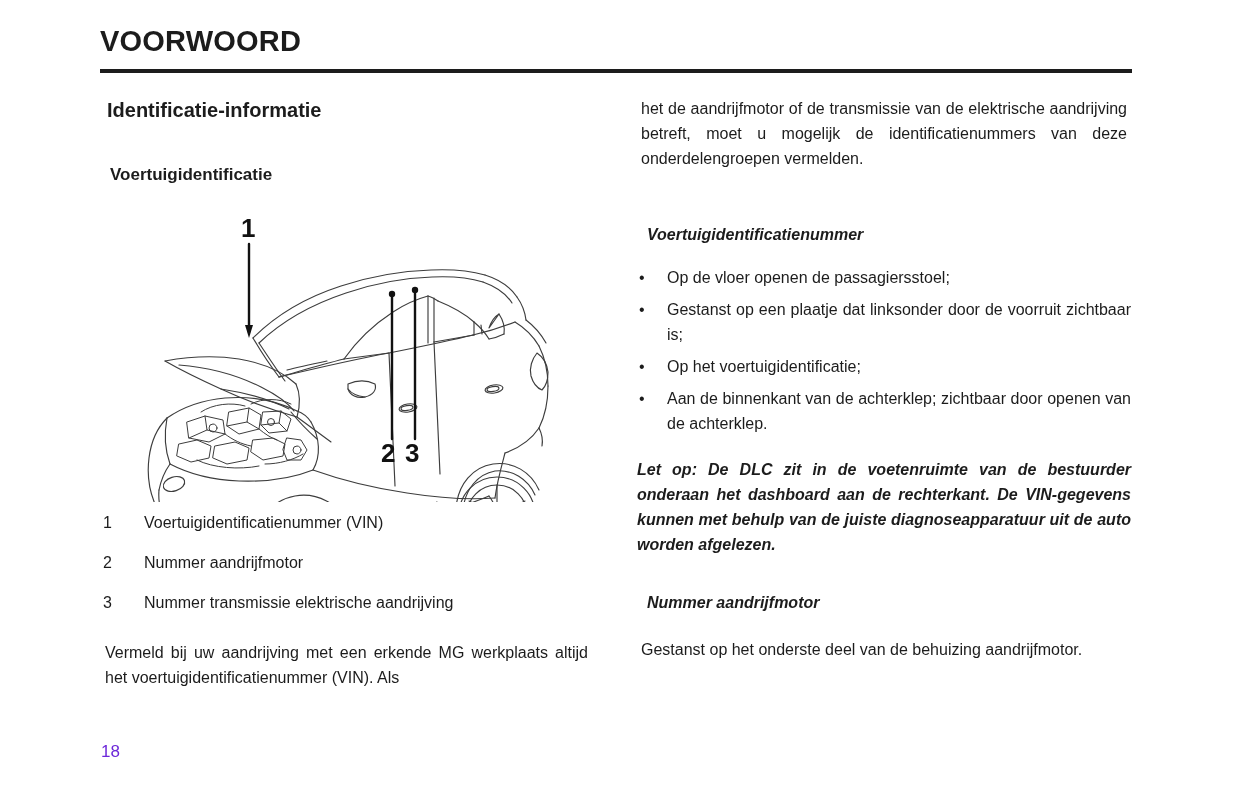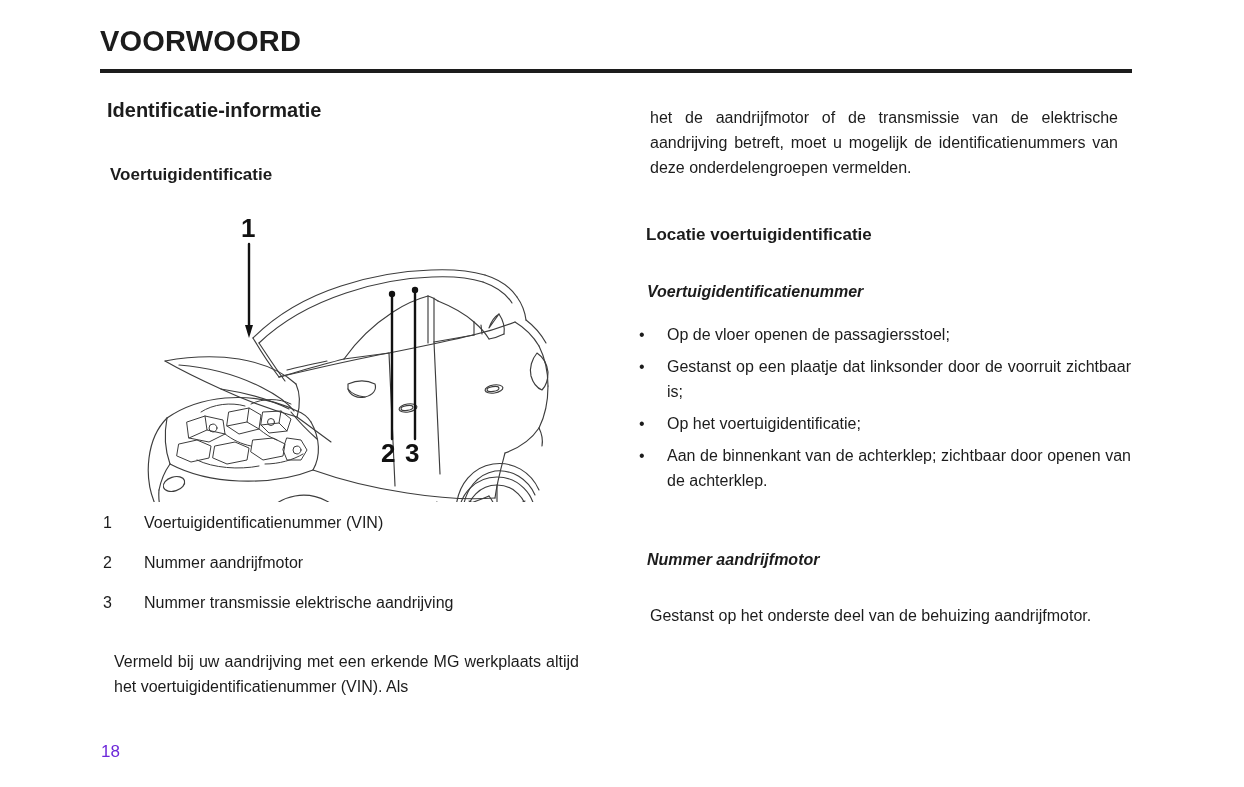--- a/index.html
+++ b/index.html
@@ -77,21 +77,21 @@
     margin: 10px;
     font-size: 16px;
     font-weight: 700;
     font-style: italic;
     line-height: 1.25;
     color: #1c1c1c;
   }
 
   
   p.body {
-    margin: 13px;
+    margin: 4px;
     font-size: 16px;
     line-height: 25px;
     text-align: justify;
     color: #1c1c1c;
     hyphens: manual;
   }
   p.note {
     margin: 0;
     font-size: 16px;
     line-height: 25px;
@@ -385,21 +385,20 @@
 
     <p class="body">Vermeld bij uw aandrijving met een erkende MG werkplaats altijd het voertuigidentificatienummer (VIN). Als</p>
   </div>
 
   <div class="col-right">
 
     <p class="body">het de aandrijfmotor of de transmissie van de elektrische aandrijving betreft, moet u mogelijk de identificatienummers van deze onderdelengroepen vermelden.</p>
 
     <div class="gap-22"></div>
 
-    <h3 class="sub-head">Locatie voertuigidentificatie</h3>
 
     <div class="gap-18"></div>
 
     <h4 class="ital-head">Voertuigidentificatienummer</h4>
 
     <div class="gap-10"></div>
 
     <ul class="bullets">
       <li>
         <span class="dot">•</span>
@@ -414,20 +413,21 @@
         <span>Op het voertuigidentificatie;</span>
       </li>
       <li>
         <span class="dot">•</span>
         <span>Aan de binnenkant van de achterklep; zichtbaar door openen van de achterklep.</span>
       </li>
     </ul>
 
     <div class="gap-14"></div>
 
+    <p class="note">Let op: De DLC zit in de voetenruimte van de bestuurder onderaan het dashboard aan de rechterkant. De VIN-gegevens kunnen met behulp van de juiste diagnoseapparatuur uit de auto worden afgelezen.</p>
 
     <div class="gap-26"></div>
 
     <h4 class="ital-head">Nummer aandrijfmotor</h4>
 
     <div class="gap-10"></div>
 
     <p class="body">Gestanst op het onderste deel van de behuizing aandrijfmotor.</p>
   </div>
 

